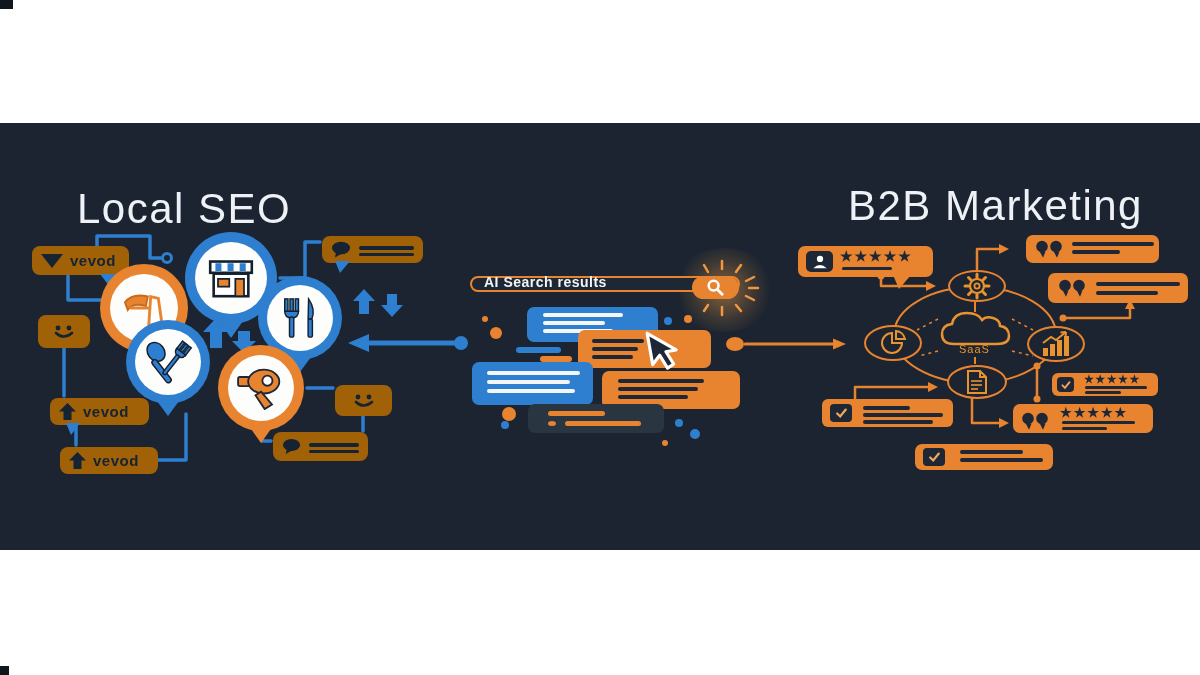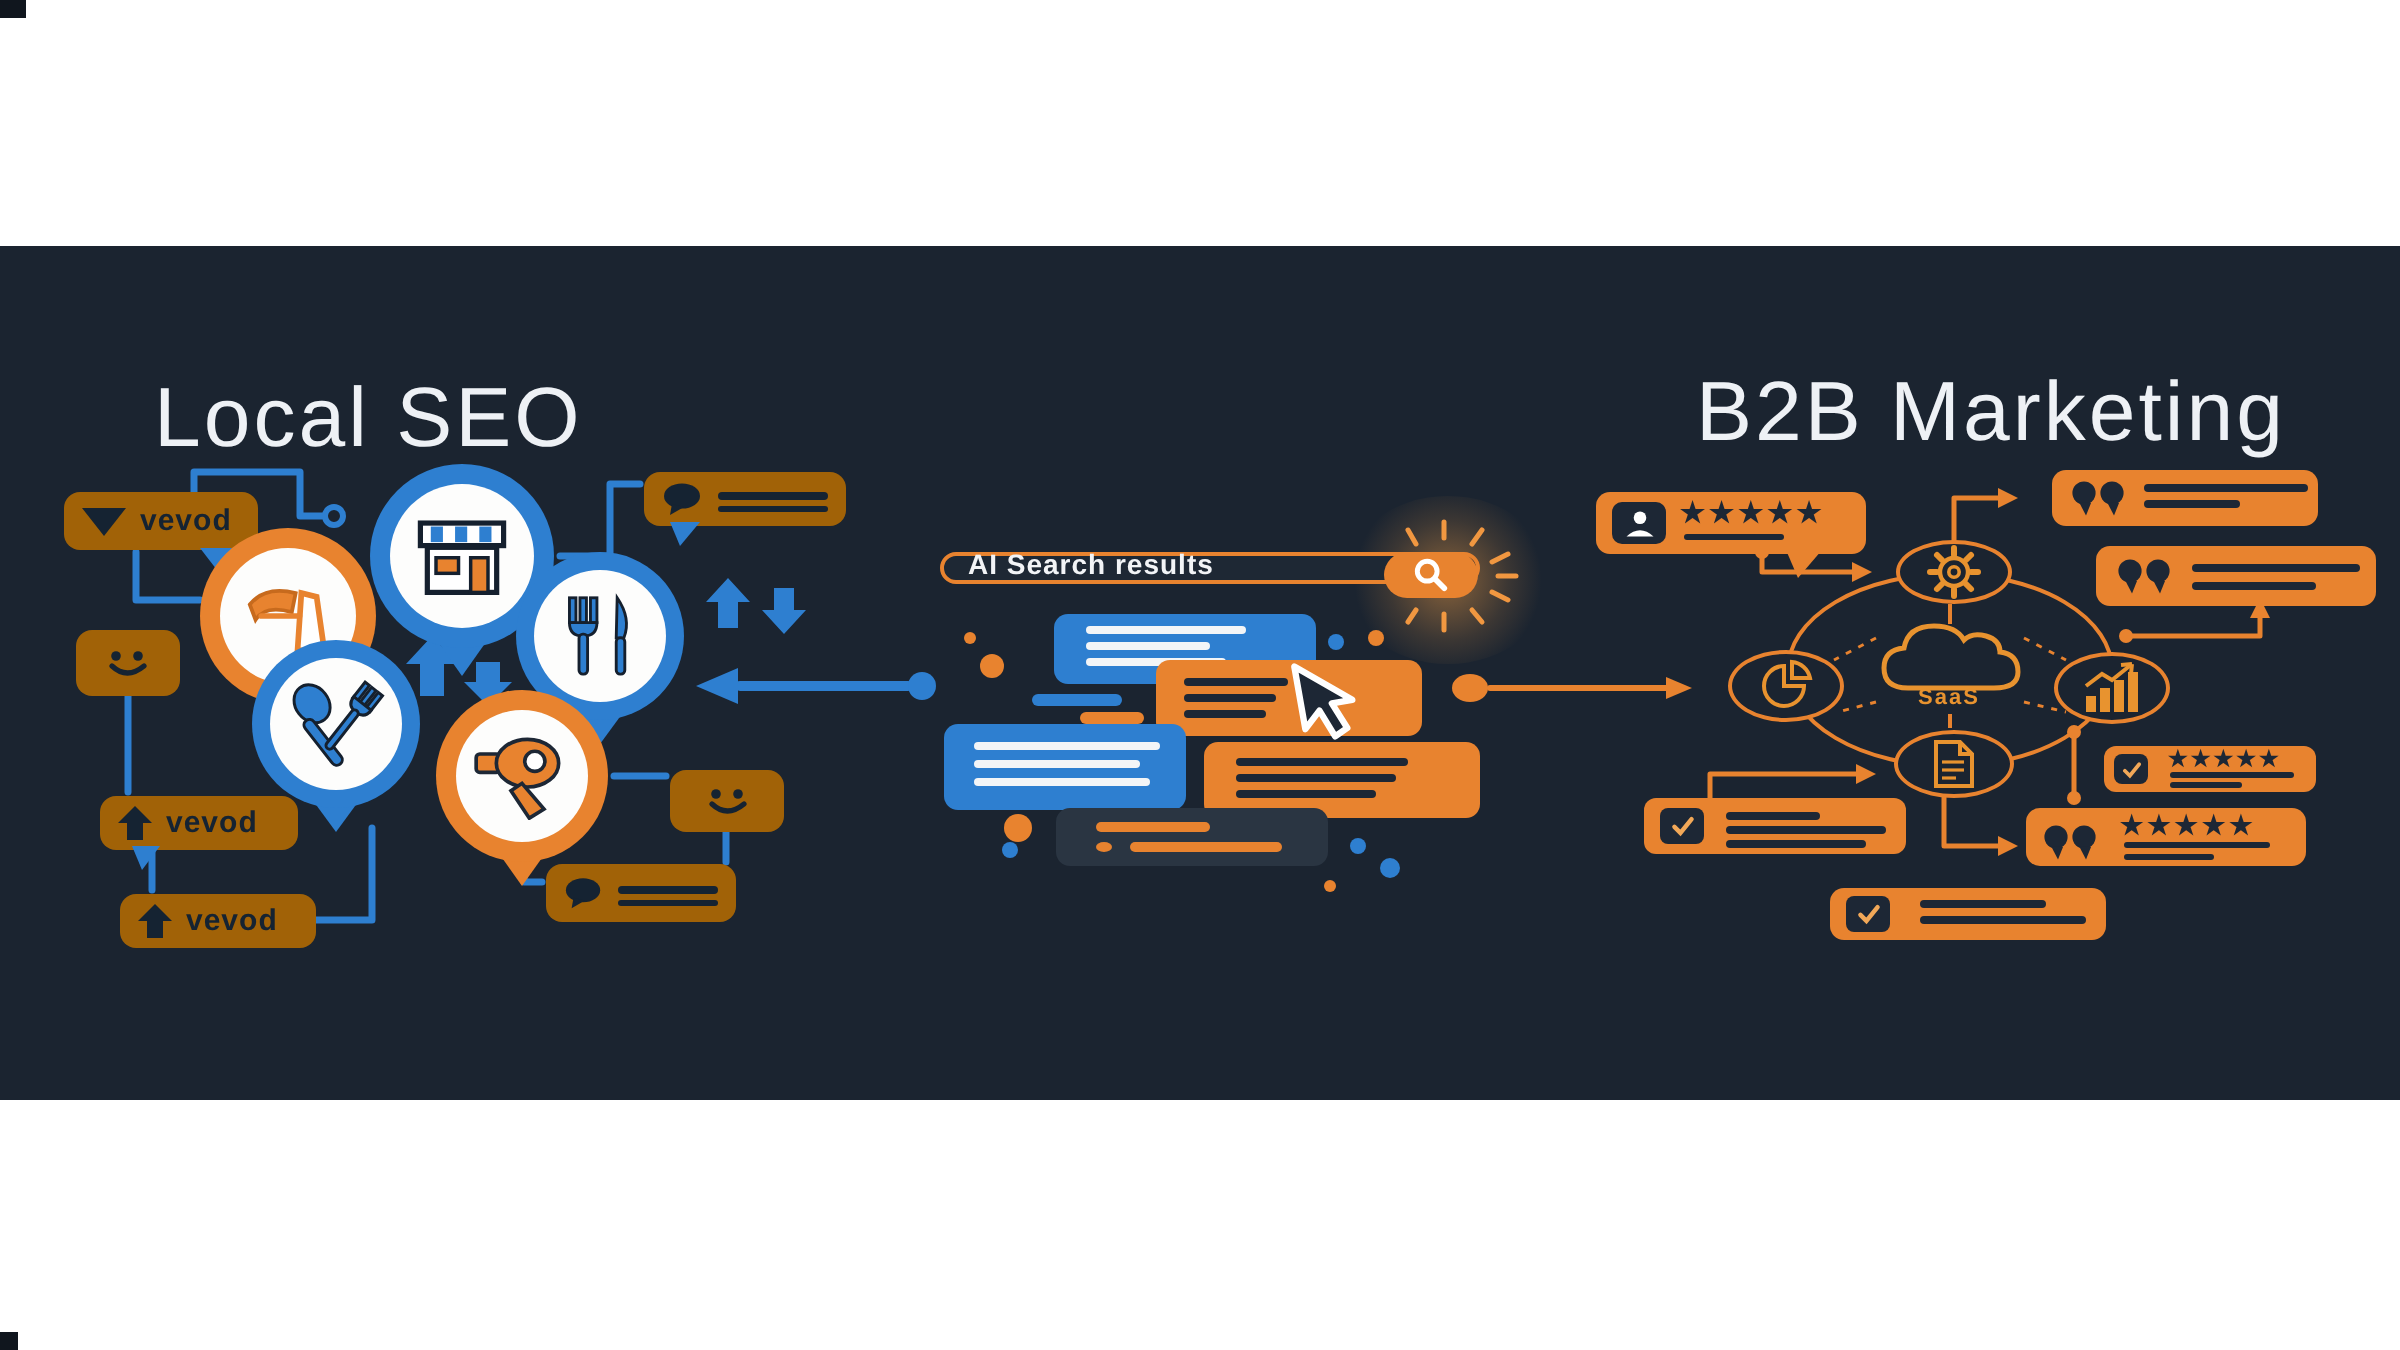--- a/index.html
+++ b/index.html
@@ -27,21 +27,21 @@
         display:flex;align-items:center;justify-content:center;box-sizing:border-box}
   .chkbox{position:absolute;background:#1d2735;border-radius:4px;display:flex;align-items:center;justify-content:center}
   .stars{position:absolute;color:#1d2735;font-weight:bold;letter-spacing:2px;white-space:nowrap}
   .searchbar{position:absolute;left:470px;top:276px;width:270px;height:16px;border:2px solid #e8832f;
              border-radius:13px;background:#1e2834;box-sizing:border-box;display:flex;align-items:flex-end}
   .search-q{color:#f2f4f6;font-size:14px;font-weight:bold;letter-spacing:.5px;padding-left:12px;white-space:nowrap}
   .search-btn{position:absolute;right:-1px;top:-2px;width:47px;height:23px;background:#e8832f;border-radius:12px;
               display:flex;align-items:center;justify-content:center}
   .glow{position:absolute;left:672px;top:248px;width:104px;height:84px;border-radius:50%;
         background:radial-gradient(circle,rgba(244,160,70,.5) 0%,rgba(244,160,70,.15) 45%,transparent 70%)}
-  .saas{position:absolute;color:#e8932f;font-size:11px;font-weight:bold;letter-spacing:1px}
+  .saas{position:absolute;color:#e8932f;font-size:11px;font-weight:normal;letter-spacing:1px}
   svg{display:block}
 </style>
 </head>
 <body>
 
 <div class="abs" style="left:0;top:0;width:13px;height:9px;background:#10161e"></div>
 <div class="abs" style="left:0;top:666px;width:9px;height:9px;background:#10161e"></div>
 
 <div class="panel"></div>
 

